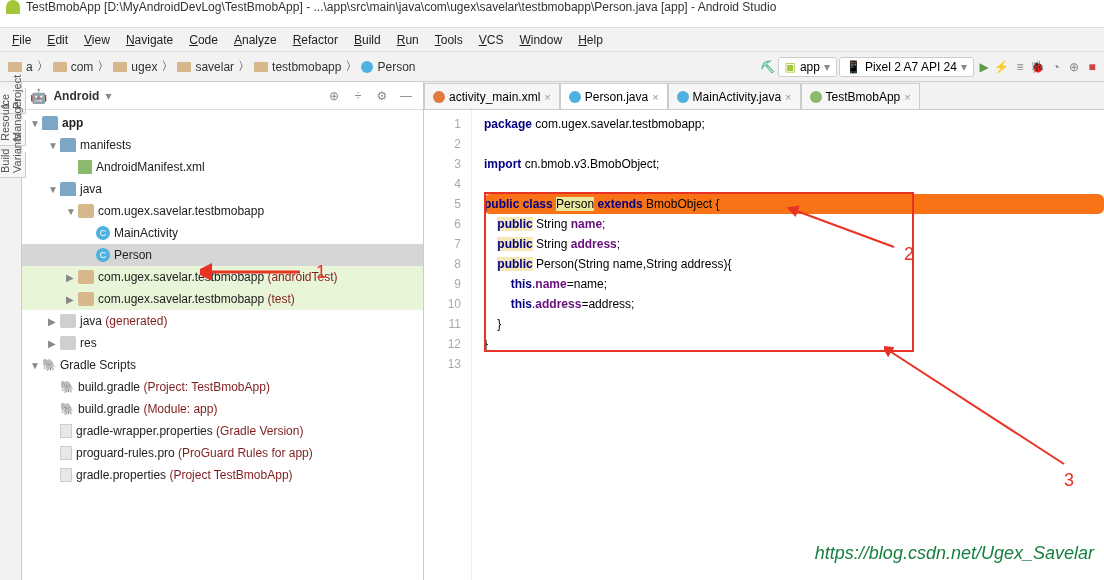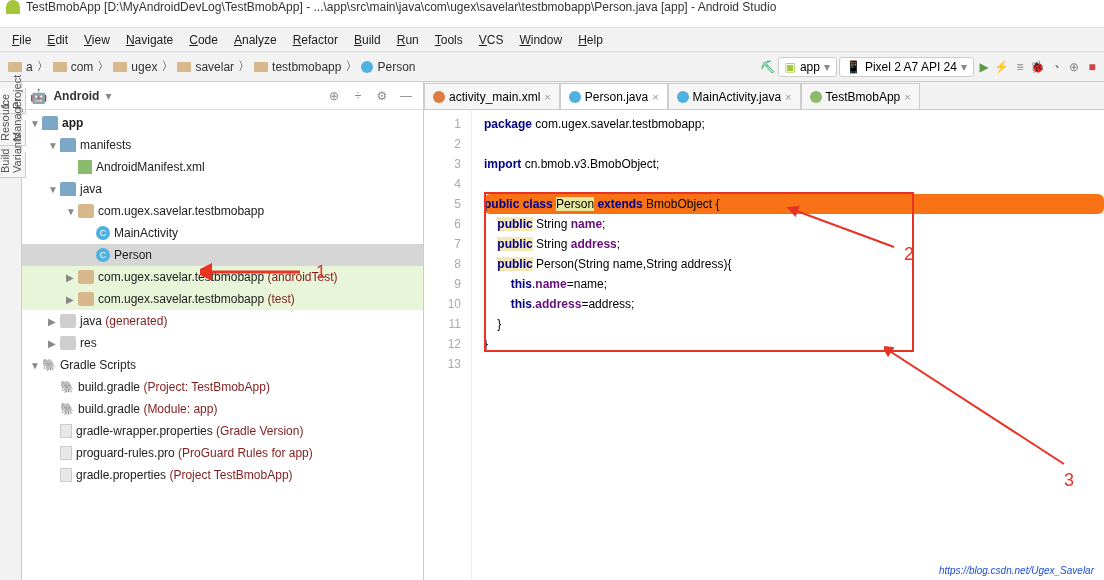--- a/index.html
+++ b/index.html
@@ -77,21 +77,21 @@
 .str { color: #660e7a; font-weight: bold; }
 .hlclass { background: #e8e8a0; }
 .hlyellow { background: #f97316; border-radius: 6px; }
 .pubhl { background: #f4e7b8; }
 
 
 .annot-box { position: absolute; border: 2px solid #e83223; pointer-events: none; }
 .annot-arrow { position: absolute; pointer-events: none; }
 .annot-num { position: absolute; color: #e83223; font-size: 18px; font-family: Arial; }
 
-.watermark { position: absolute; right: 10px; bottom: 4px; color: #1d4ed8; font-size: 10px; font-style: italic; }
+.watermark { position: absolute; right: 10px; bottom: 16px; color: #15803d; font-size: 18px; font-style: italic; }
 </style>
 </head>
 <body>
 
 <div class="titlebar">
   <span class="logo"></span>
   <span class="txt">TestBmobApp [D:\MyAndroidDevLog\TestBmobApp] - ...\app\src\main\java\com\ugex\savelar\testbmobapp\Person.java [app] - Android Studio</span>
 </div>
 
 <div class="menubar" id="menubar">

